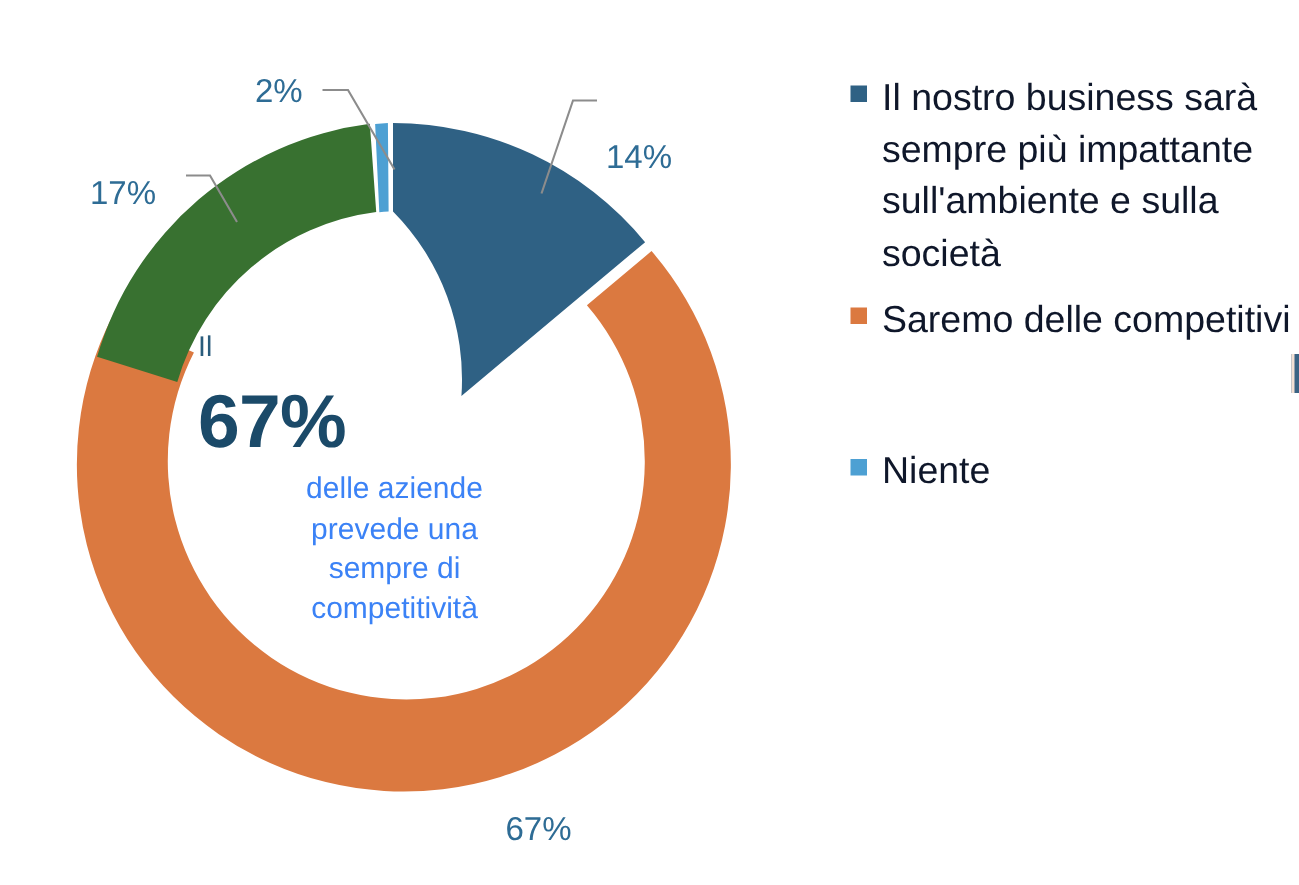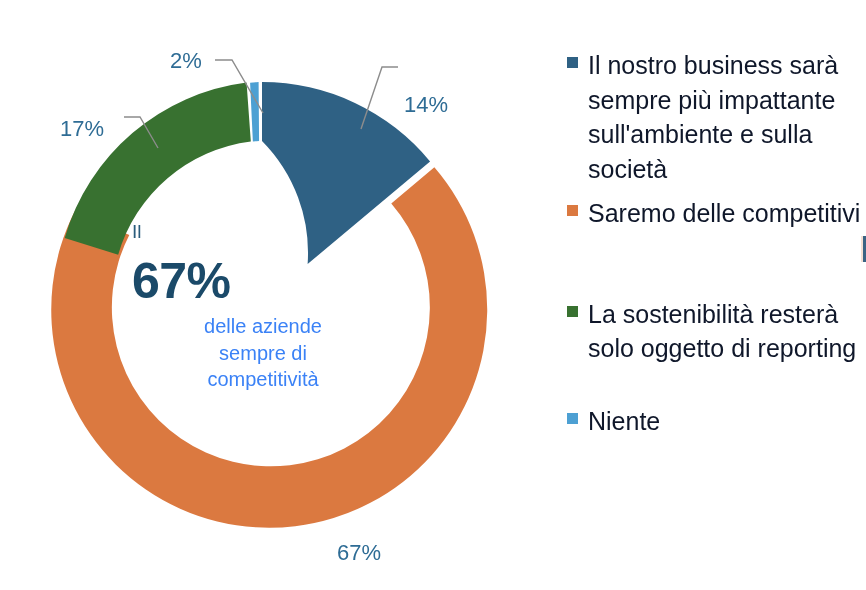--- a/index.html
+++ b/index.html
@@ -165,20 +165,21 @@
       <polyline points="124,117 140,117 158,148" fill="none" stroke="#8C8C8C" stroke-width="1.4"></polyline>
     </svg>
 
     <div id="center-text">
       <div id="center-headline">
         <span id="center-il">Il</span>
         <span id="center-big">67%</span>
       </div>
       <div id="center-sub">
         <div>delle aziende</div>
+        <div>prevede una</div>
         <div>sempre di</div>
         <div>competitività</div>
       </div>
     </div>
 
     <div id="label-14" class="value-label">14%</div>
     <div id="label-2" class="value-label">2%</div>
     <div id="label-17" class="value-label">17%</div>
     <div id="label-67" class="value-label">67%</div>
   </div>
@@ -188,24 +189,20 @@
     <div class="legend-item" id="legend-item-0">
       <span class="legend-swatch" style="background:#2F6184"></span>
       <span class="legend-label">Il nostro business sarà sempre più impattante sull'ambiente e sulla società</span>
     </div>
 
     <div class="legend-item" id="legend-item-1">
       <span class="legend-swatch" style="background:#DB7940"></span>
       <span class="legend-label">Saremo delle competitivi</span>
     </div>
 
-    <div class="legend-item" id="legend-item-2">
-      <span class="legend-swatch" style="background:#387130"></span>
-      <span class="legend-label">La sostenibilità resterà solo oggetto di reporting</span>
-    </div>
 
     <div class="legend-item" id="legend-item-3">
       <span class="legend-swatch" style="background:#4DA0D3"></span>
       <span class="legend-label">Niente</span>
     </div>
 
   </div>
 
   <div id="edge-artifact"></div>
 

